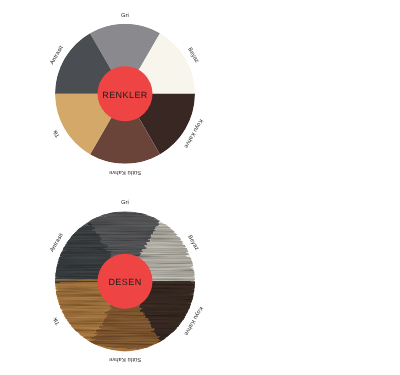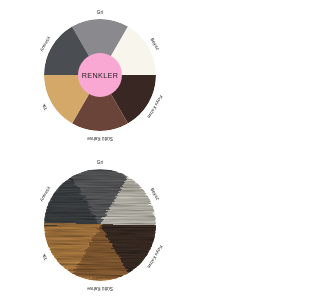--- a/index.html
+++ b/index.html
@@ -32,21 +32,21 @@
     position:absolute;
     left:0;top:0;
     width:112px;height:112px;
     display:block;
   }
   .hub{
     position:absolute;
     left:50%;top:50%;
     width:44px;height:44px;
     margin-left:-22px;margin-top:-22px;
-    background:#f9a8d4;
+    background:#ef4444;
     border-radius:50%;
     display:flex;
     align-items:center;
     justify-content:center;
   }
   .hub-label{
     font-size:7.2px;
     letter-spacing:.35px;
     color:#1d1d1b;
     font-weight:400;
@@ -123,20 +123,23 @@
         </g>
       <g id="grain1" clip-path="url(#clipDisc1)">
           <path d="M 56 56 L 28.00 7.50 A 56 56 0 0 1 84.00 7.50 Z" fill="#6f7173" filter="url(#grain)" opacity="0.92"></path>
           <path d="M 56 56 L 84.00 7.50 A 56 56 0 0 1 112.00 56.00 Z" fill="#e9e6da" filter="url(#grain)" opacity="0.92"></path>
           <path d="M 56 56 L 112.00 56.00 A 56 56 0 0 1 84.00 104.50 Z" fill="#4a382f" filter="url(#grain)" opacity="0.92"></path>
           <path d="M 56 56 L 84.00 104.50 A 56 56 0 0 1 28.00 104.50 Z" fill="#a9753f" filter="url(#grain)" opacity="0.92"></path>
           <path d="M 56 56 L 28.00 104.50 A 56 56 0 0 1 0.00 56.00 Z" fill="#d79a52" filter="url(#grain)" opacity="0.92"></path>
           <path d="M 56 56 L 0.00 56.00 A 56 56 0 0 1 28.00 7.50 Z" fill="#4c5155" filter="url(#grain)" opacity="0.92"></path>
         </g>
     </svg>
+    <div class="hub">
+      <span class="hub-label">DESEN</span>
+    </div>
   </div>
   <div id="labels1">
       <div class="seg-label" style="left: 100px; top: 12px; transform: translate(-50%, -50%) rotate(0deg);">Gri</div>
       <div class="seg-label" style="left: 154.56px; top: 43.5px; transform: translate(-50%, -50%) rotate(60deg);">Beyaz</div>
       <div class="seg-label" style="left: 154.56px; top: 106.5px; transform: translate(-50%, -50%) rotate(120deg);">Koyu Kahve</div>
       <div class="seg-label" style="left: 100px; top: 138px; transform: translate(-50%, -50%) rotate(180deg);">Sütlü Kahve</div>
       <div class="seg-label" style="left: 45.4404px; top: 106.5px; transform: translate(-50%, -50%) rotate(240deg);">Tik</div>
       <div class="seg-label" style="left: 45.4404px; top: 43.5px; transform: translate(-50%, -50%) rotate(300deg);">Antrasit</div>
     </div>
 </div>

